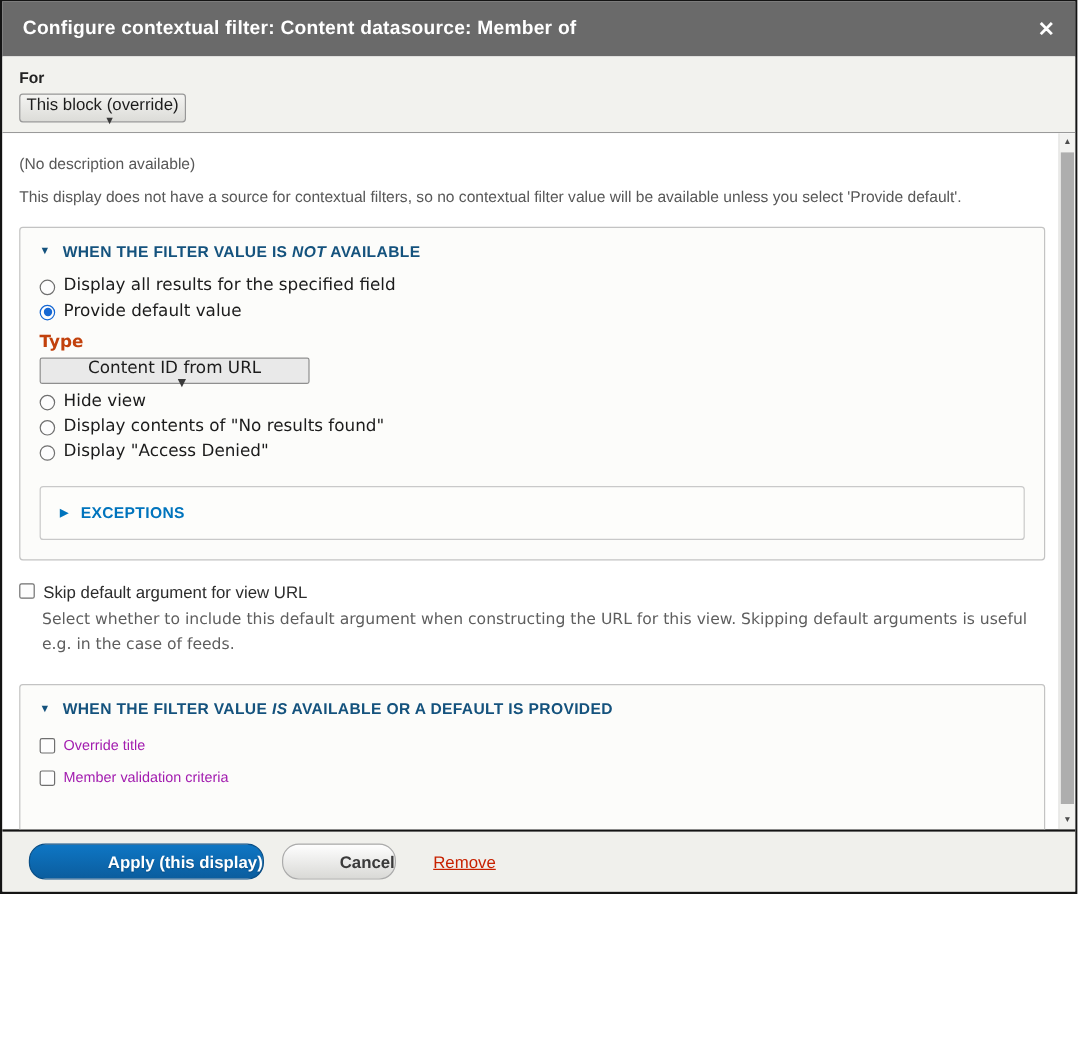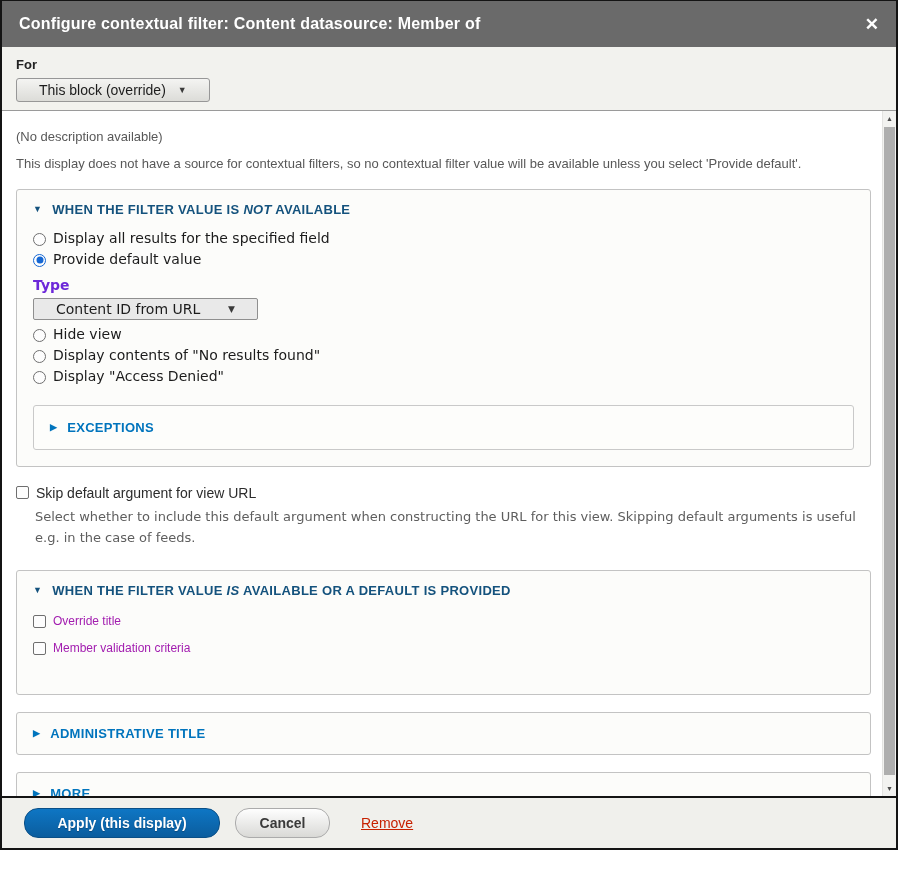--- a/index.html
+++ b/index.html
@@ -1,20 +1,20 @@
 <!DOCTYPE html>
 <html><head>
 <meta charset="utf-8">
 <style>
   * { margin:0; padding:0; box-sizing:border-box; }
   html,body { background:#ffffff; }
   body { font-family:"Liberation Sans", sans-serif; width:898px; height:874px; overflow:hidden; }
 
   .dialog {
-    width:898px; height:850px;
+    width:898px; height:745px;
     border:2px solid #141414; border-top-width:1px;
     display:flex; flex-direction:column; background:#fff;
   }
 
   
   .titlebar {
     height:46px; flex:0 0 46px; background:#6a6a6a;
     display:flex; align-items:center; justify-content:space-between;
     padding:0 17px; color:#fff;
   }
@@ -24,22 +24,23 @@
   
   .for-strip {
     flex:0 0 64px; background:#f2f2ee; border-bottom:1px solid #9a9a9a;
     padding:10px 14px 0 14px;
   }
   .for-label { font-size:13px; font-weight:bold; color:#222; margin-bottom:6px; }
   .select {
     display:inline-flex; align-items:center; justify-content:space-between;
     background:linear-gradient(#f4f4f2,#dcdcd8);
     border:1px solid #979797; border-radius:3px;
-    height:24px; padding:0 22px; font-size:14px; color:#1c1c1c; cursor:pointer;
+    height:24px; padding:0 5px; font-size:14px; color:#1c1c1c; cursor:pointer;
     font-family:"Liberation Sans", sans-serif;
+    flex-direction:column;
   }
   .select .arr { font-size:9px; color:#3a3a3a; margin-left:12px; }
 
   
   .content {
     flex:1 1 auto; position:relative; background:#fff; overflow:hidden;
     padding:17px 25px 0 14px;
   }
   .content p.desc-line { font-size:13px; color:#585858; line-height:1.45; }
   .content p.desc-line + p.desc-line { margin-top:8px; }
@@ -73,21 +74,21 @@
     width:7px; height:7px; border-radius:50%; background:#1567d3;
     transform:translate(-50%,-50%);
   }
   .checkbox {
     width:13px; height:13px; flex:0 0 13px;
     border:1px solid #6f6f6f; border-radius:2px; background:#fdfdfd; cursor:pointer;
   }
 
   .type-label {
     font-family:"DejaVu Sans","Liberation Sans",sans-serif;
-    font-size:14px; font-weight:bold; color:#6d28d9; margin:10px 0 5px 0;
+    font-size:14px; font-weight:bold; color:#c2410c; margin:10px 0 5px 0;
   }
   .select.flat {
     background:#e9e9e9; border:1px solid #8f8f8f; border-radius:2px;
     width:225px; height:22px;
     font-family:"DejaVu Sans","Liberation Sans",sans-serif;
   }
 
   fieldset.inner-box {
     border:1px solid #c9c9c9; border-radius:3px; background:#fdfdfb;
     padding:14px 16px; margin-top:21px;
@@ -126,21 +127,21 @@
   }
 
   
   .footer {
     flex:0 0 52px; background:#f0f0ec; border-top:2px solid #141414;
     display:flex; align-items:center; padding-left:22px;
   }
   .btn {
     border-radius:14px; font-family:"Liberation Sans",sans-serif;
     font-size:14px; font-weight:bold; cursor:pointer; line-height:1;
-    padding:7px 0; text-align:center;
+    padding:7px 0; text-align:right;
   }
   .btn-primary {
     width:196px; color:#fff;
     background:linear-gradient(#0e76c4,#0b5d9e);
     border:1px solid #0a4f87;
     text-shadow:0 1px 1px rgba(0,0,0,.25);
   }
   .btn-cancel {
     width:95px; margin-left:15px; color:#3a3a3a;
     background:linear-gradient(#fefefe,#d9d9d6);

